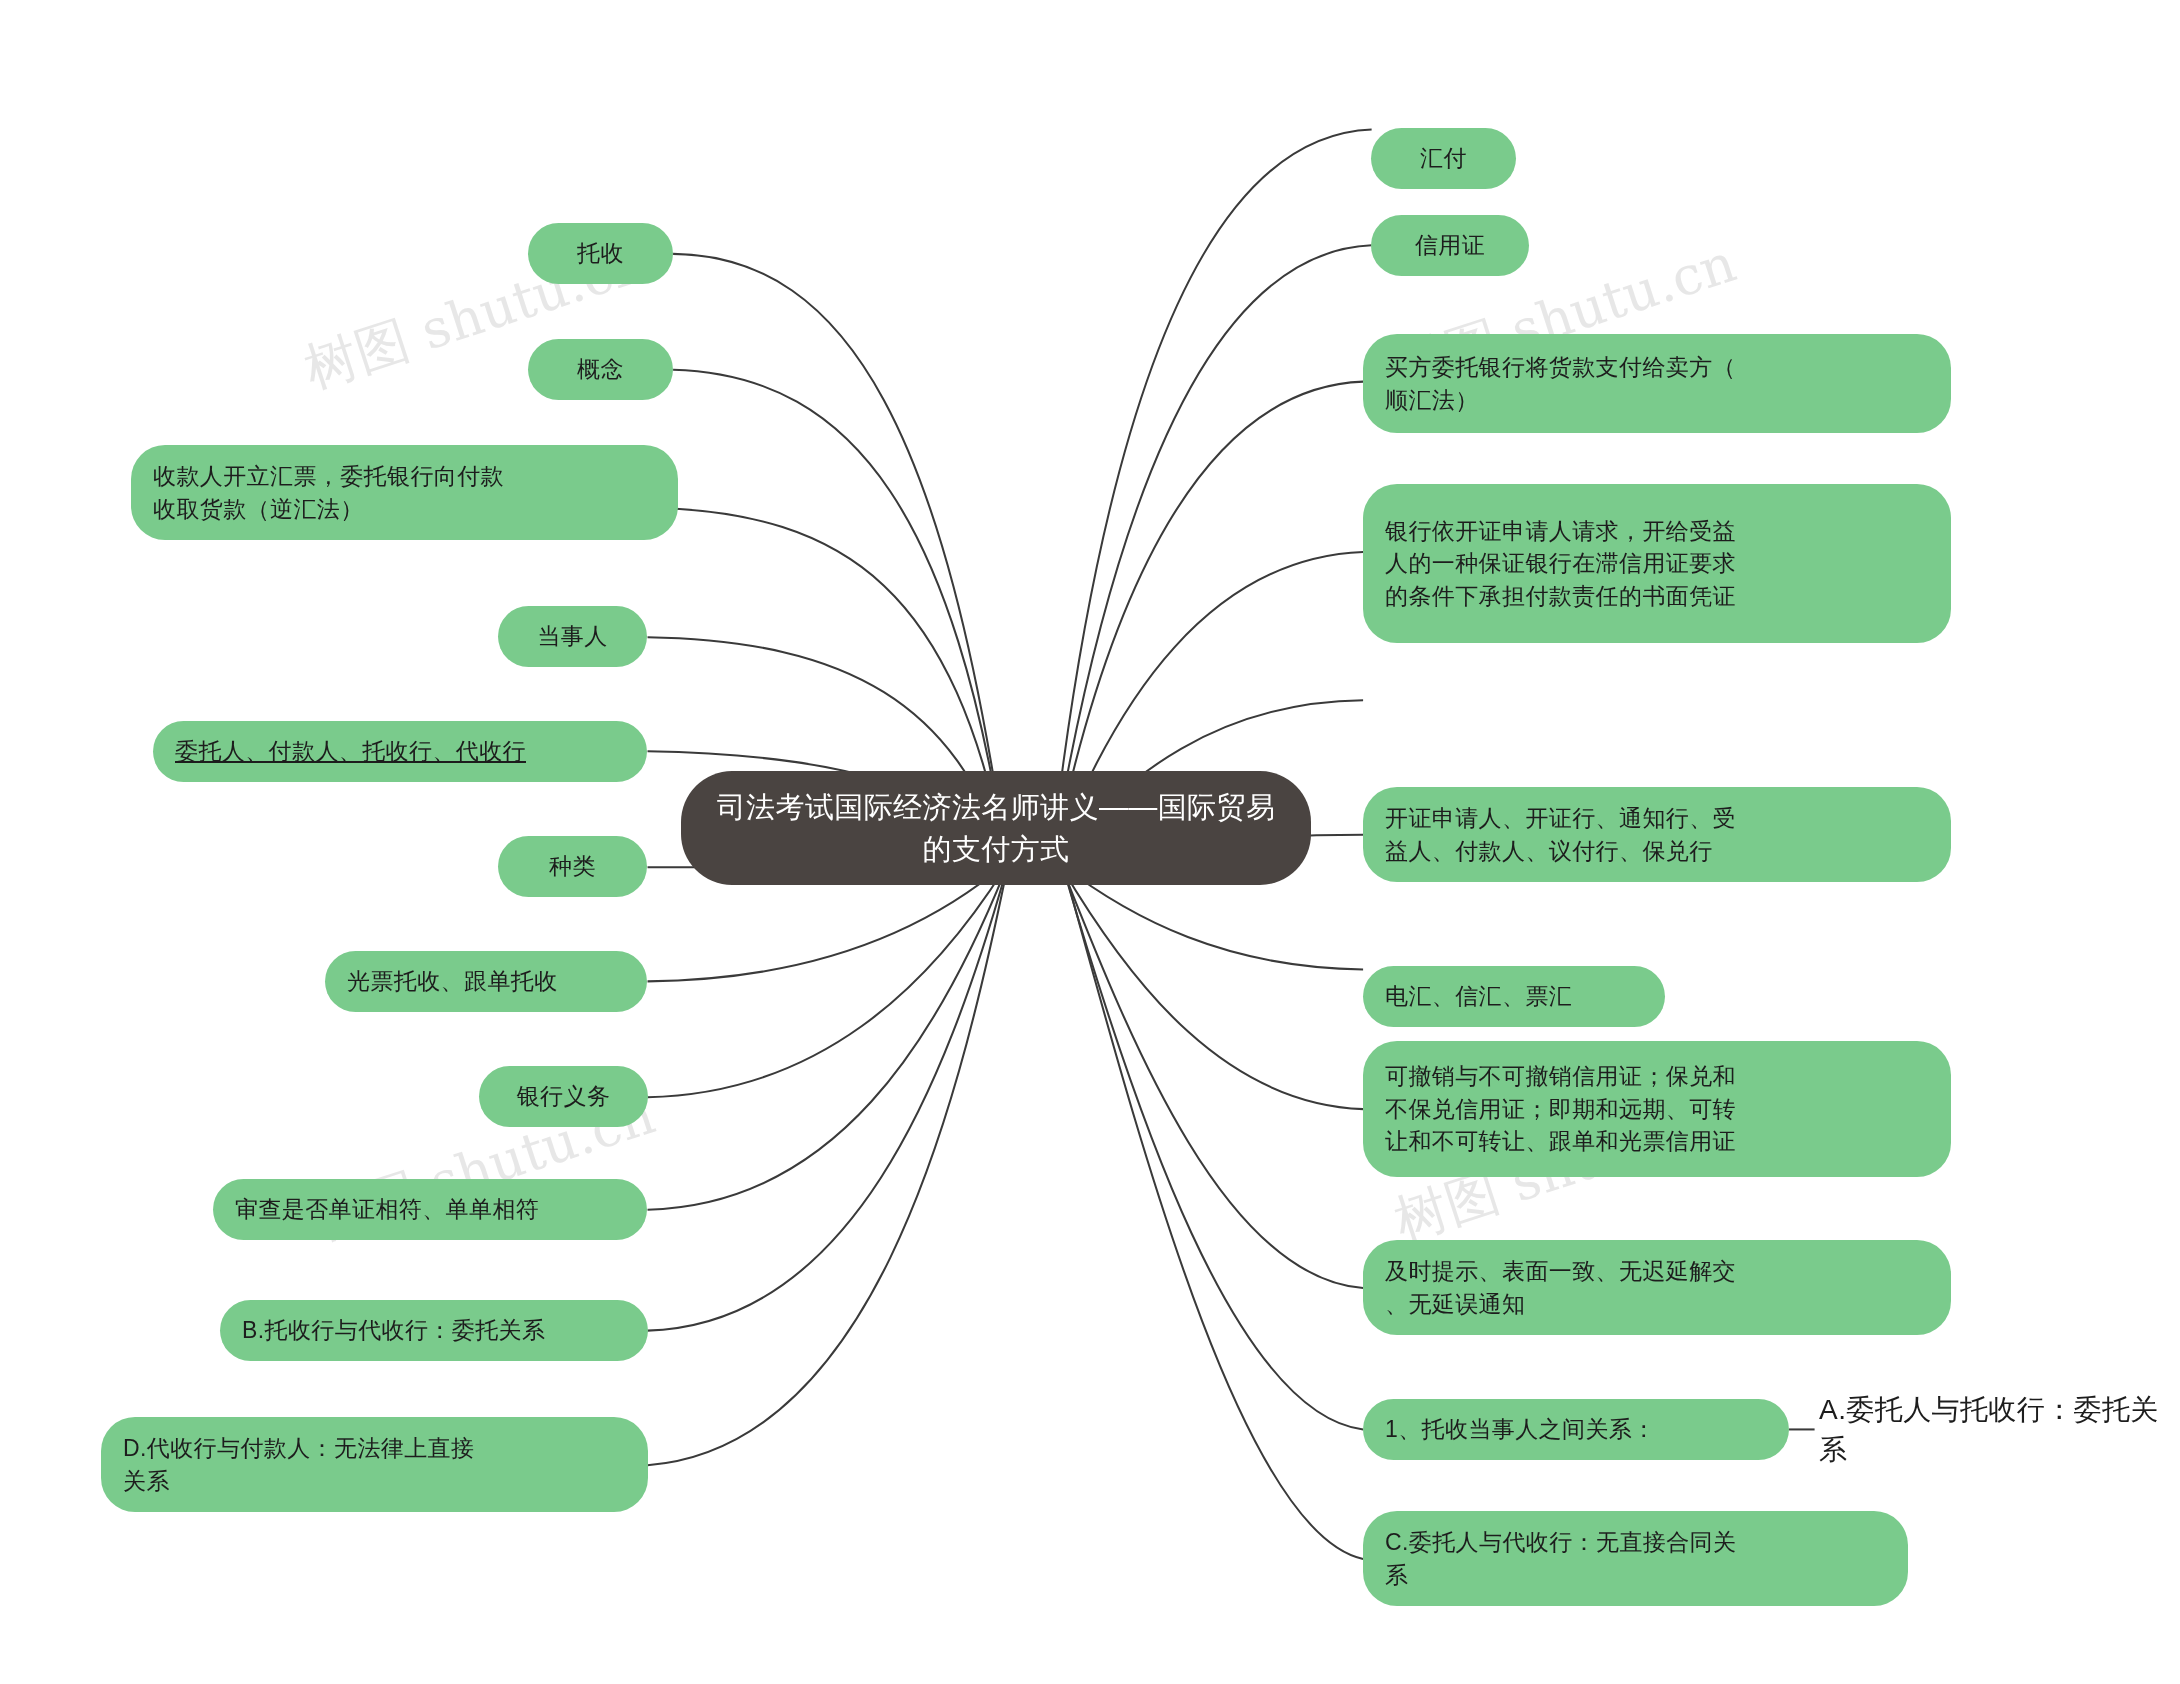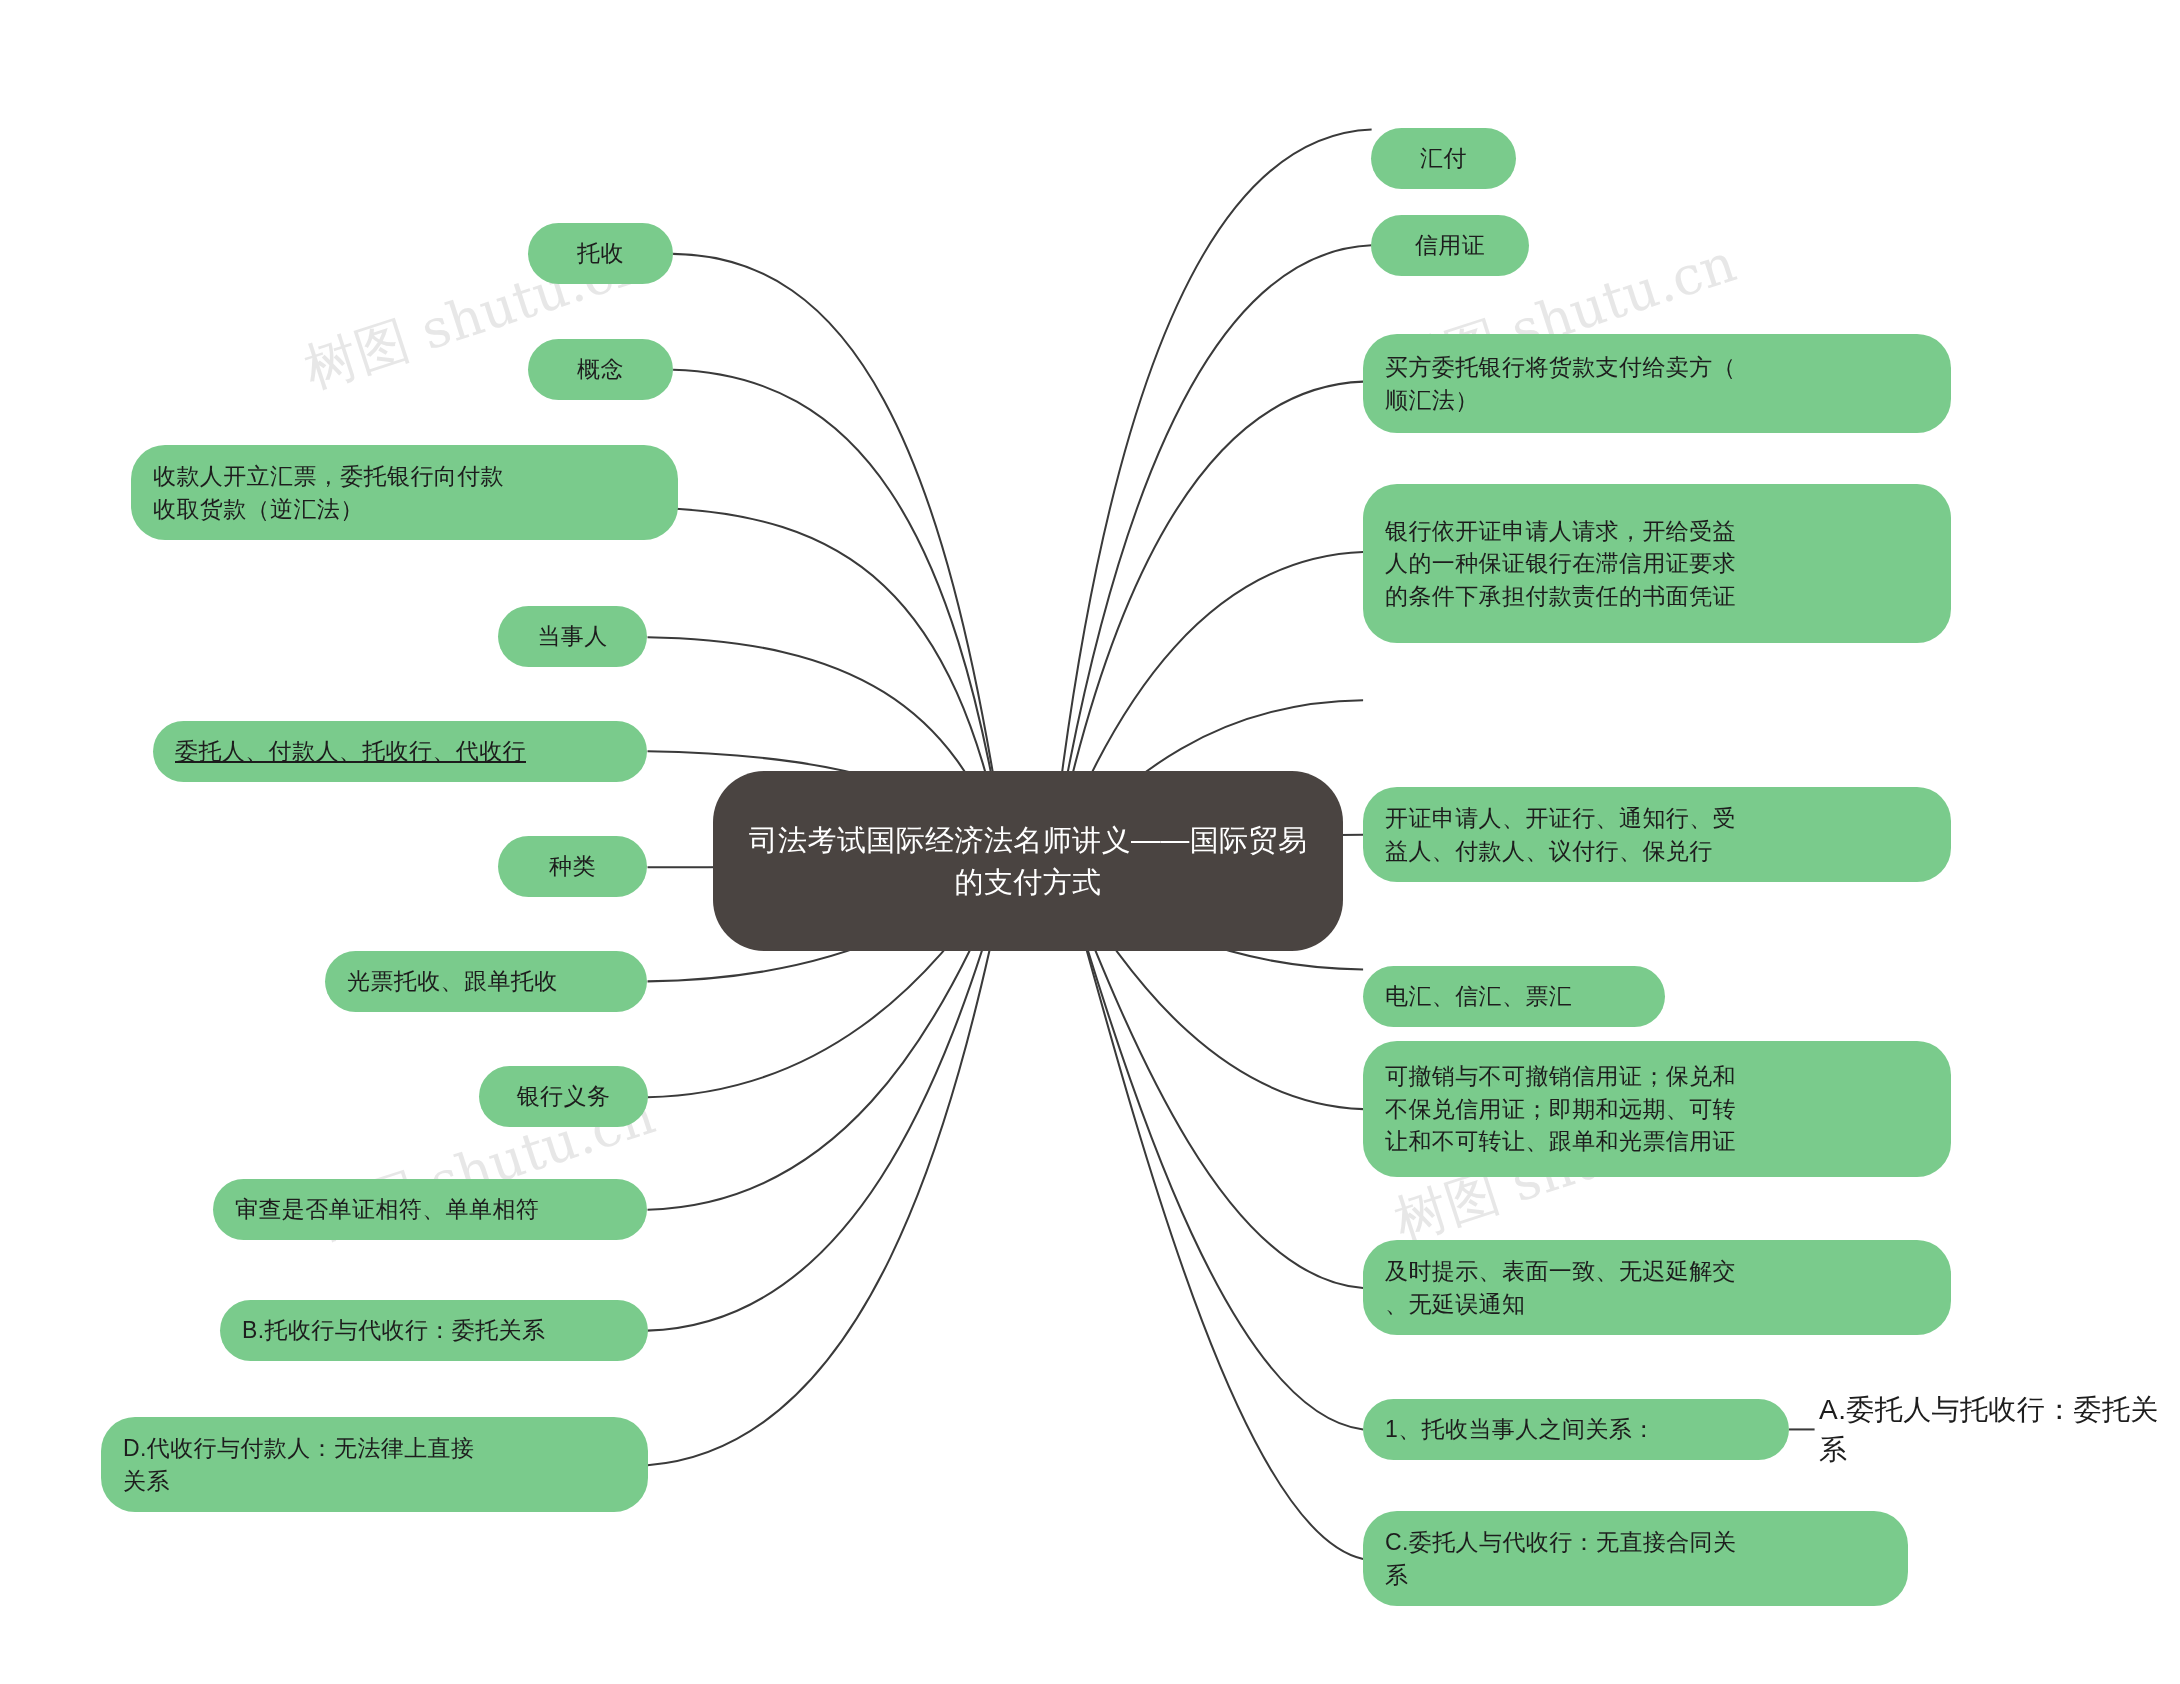--- a/index.html
+++ b/index.html
@@ -100,21 +100,21 @@
       <path d="M1600,1138 C1440,1136 1330,1080 1244,1014"></path>
       <path d="M1600,1302 C1440,1296 1330,1160 1246,1018"></path>
       <path d="M1600,1512 C1440,1500 1330,1230 1248,1022"></path>
       <path d="M1600,1678 C1450,1660 1330,1300 1250,1026"></path>
       <path d="M1600,1830 C1460,1800 1340,1350 1252,1030"></path>
 
       <path d="M2100,1678 L2130,1678"></path>
     </g>
   </svg>
 
-  <div class="node center" style="left:681px; top:771px; width:630px; height:180px;margin-left:32px;">司法考试国际经济法名师讲义——国际贸易的支付方式</div>
+  <div class="node center" style="left:681px; top:771px; width:630px; height:114px;">司法考试国际经济法名师讲义——国际贸易的支付方式</div>
 
   <div class="node" style="left:528px; top:223px; width:145px; height:61px; justify-content:center;">托收</div>
 
   <div class="node" style="left:528px; top:339px; width:145px; height:61px; justify-content:center;">概念</div>
 
   <div class="node" style="left:101px; top:445px; width:547px; height:95px;margin-left:30px;">收款人开立汇票，委托银行向付款
 收取货款（逆汇法）</div>
 
   <div class="node" style="left:498px; top:606px; width:149px; height:61px; justify-content:center;">当事人</div>
 

